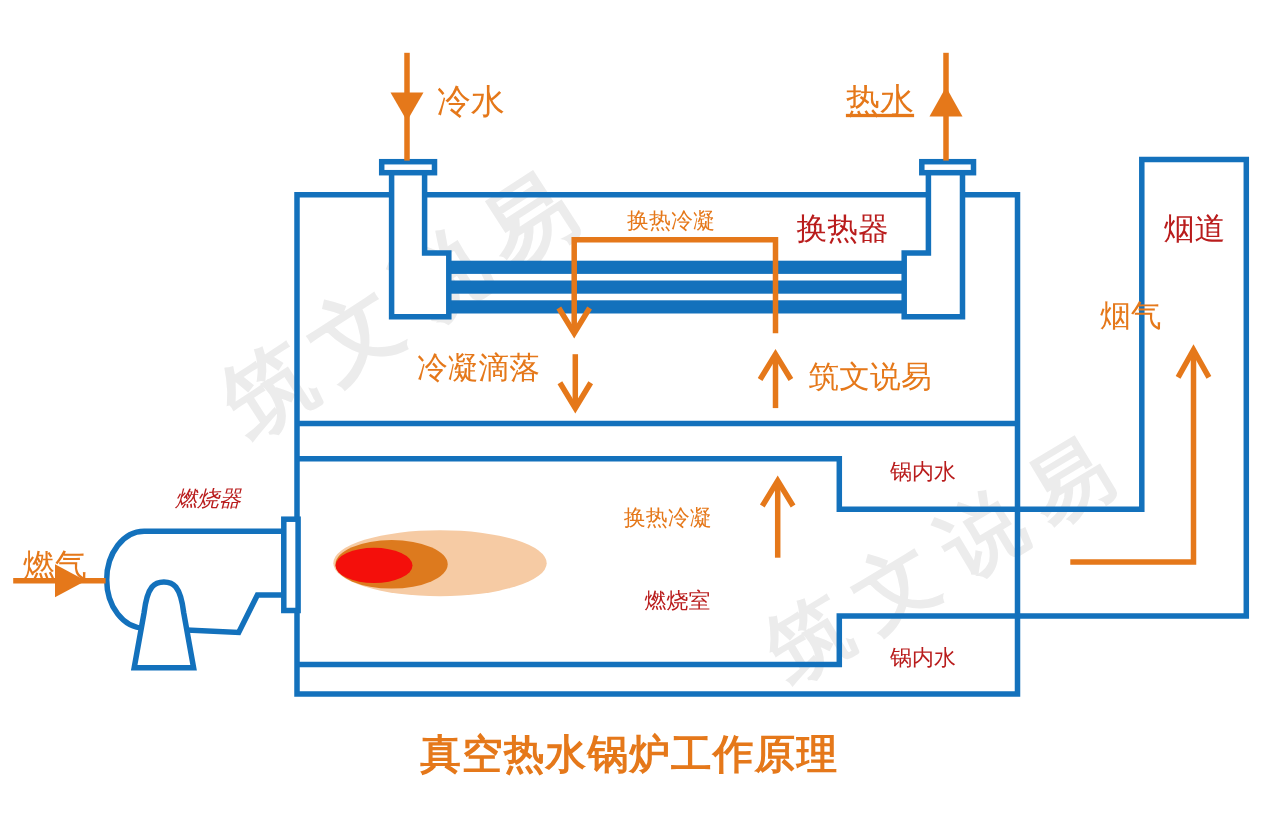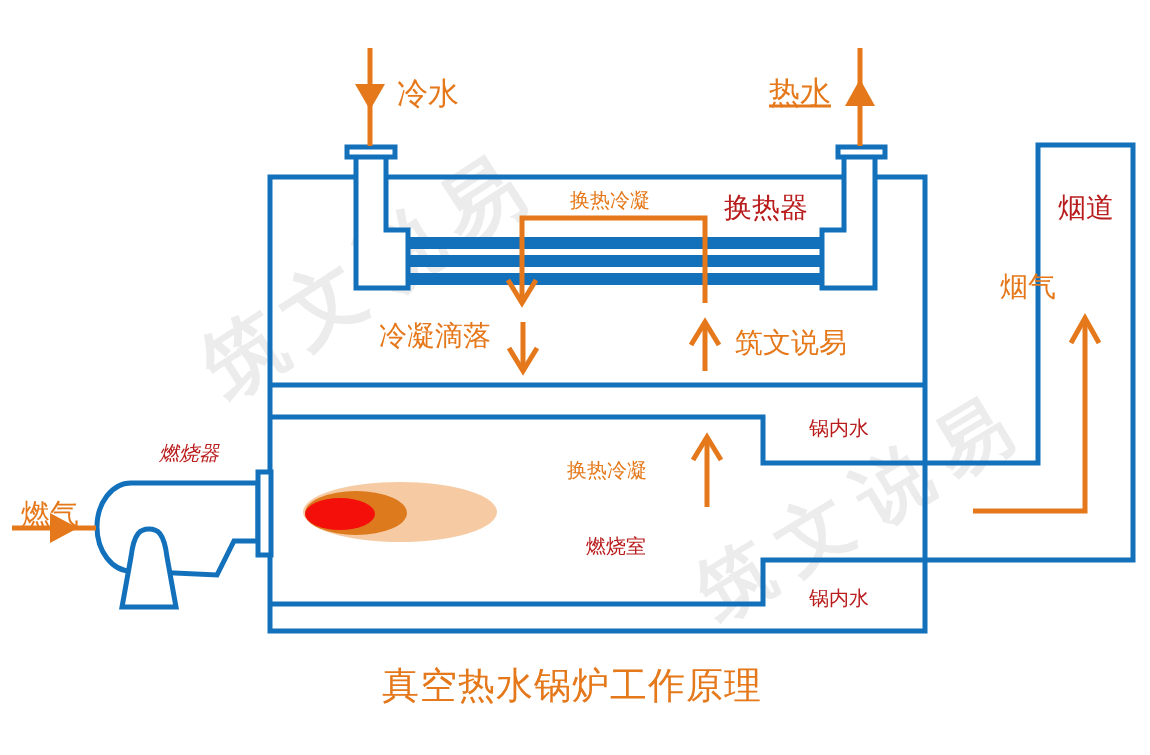--- a/index.html
+++ b/index.html
@@ -22,21 +22,21 @@
   .lbl.orange{color:#E5781A;}
   .f27{font-size:20px;text-align:right;}
   .f28{font-size:28px;}
   .f29{font-size:29px;}
   .f31{font-size:31px;}
   .title{
     position:absolute;
     transform:translate(-50%,-50%);
     color:#E5781A;
     font-size:37px;
-    font-weight:400;
+    font-weight:700;
     letter-spacing:1px;
     white-space:nowrap;
     z-index:3;
   }
   .watermark{
     position:absolute;
     transform:translate(-50%,-50%) rotate(-33deg);
     color:#ECECEC;
     font-weight:bold;
     white-space:nowrap;

